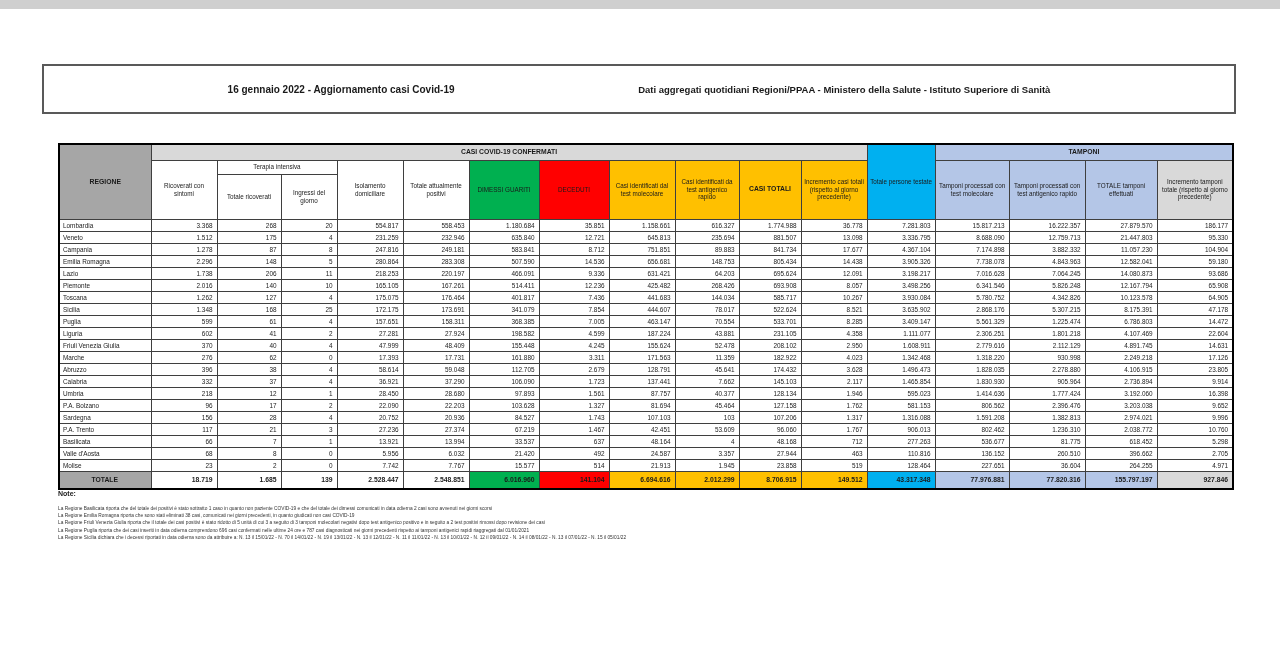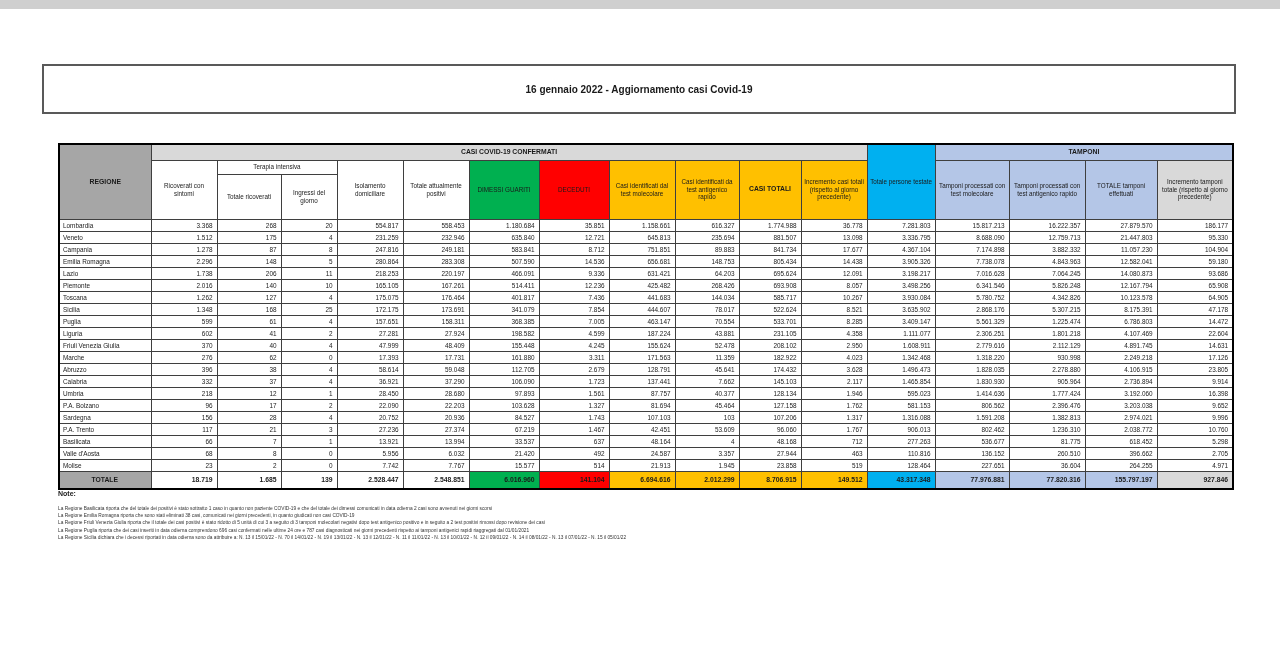--- a/index.html
+++ b/index.html
@@ -35,20 +35,21 @@
   .notes .nt{font-size:7px;font-weight:bold;margin-bottom:8px;}
   .notes .nl{font-size:4.8px;color:#333;line-height:7.2px;}
 </style>
 </head>
 <body>
 
 <div class="top-strip"></div>
 
 <div class="title-box">
   <div class="t1">16 gennaio 2022 - Aggiornamento casi Covid-19</div>
+  <div class="t2">Dati aggregati quotidiani Regioni/PPAA - Ministero della Salute - Istituto Superiore di Sanità</div>
 </div>
 
 <div class="tbl-wrap">
   <table>
     <colgroup>
       <col style="width:92px">
         <col style="width:66px">
         <col style="width:64px">
         <col style="width:56px">
       <col style="width:66px">

